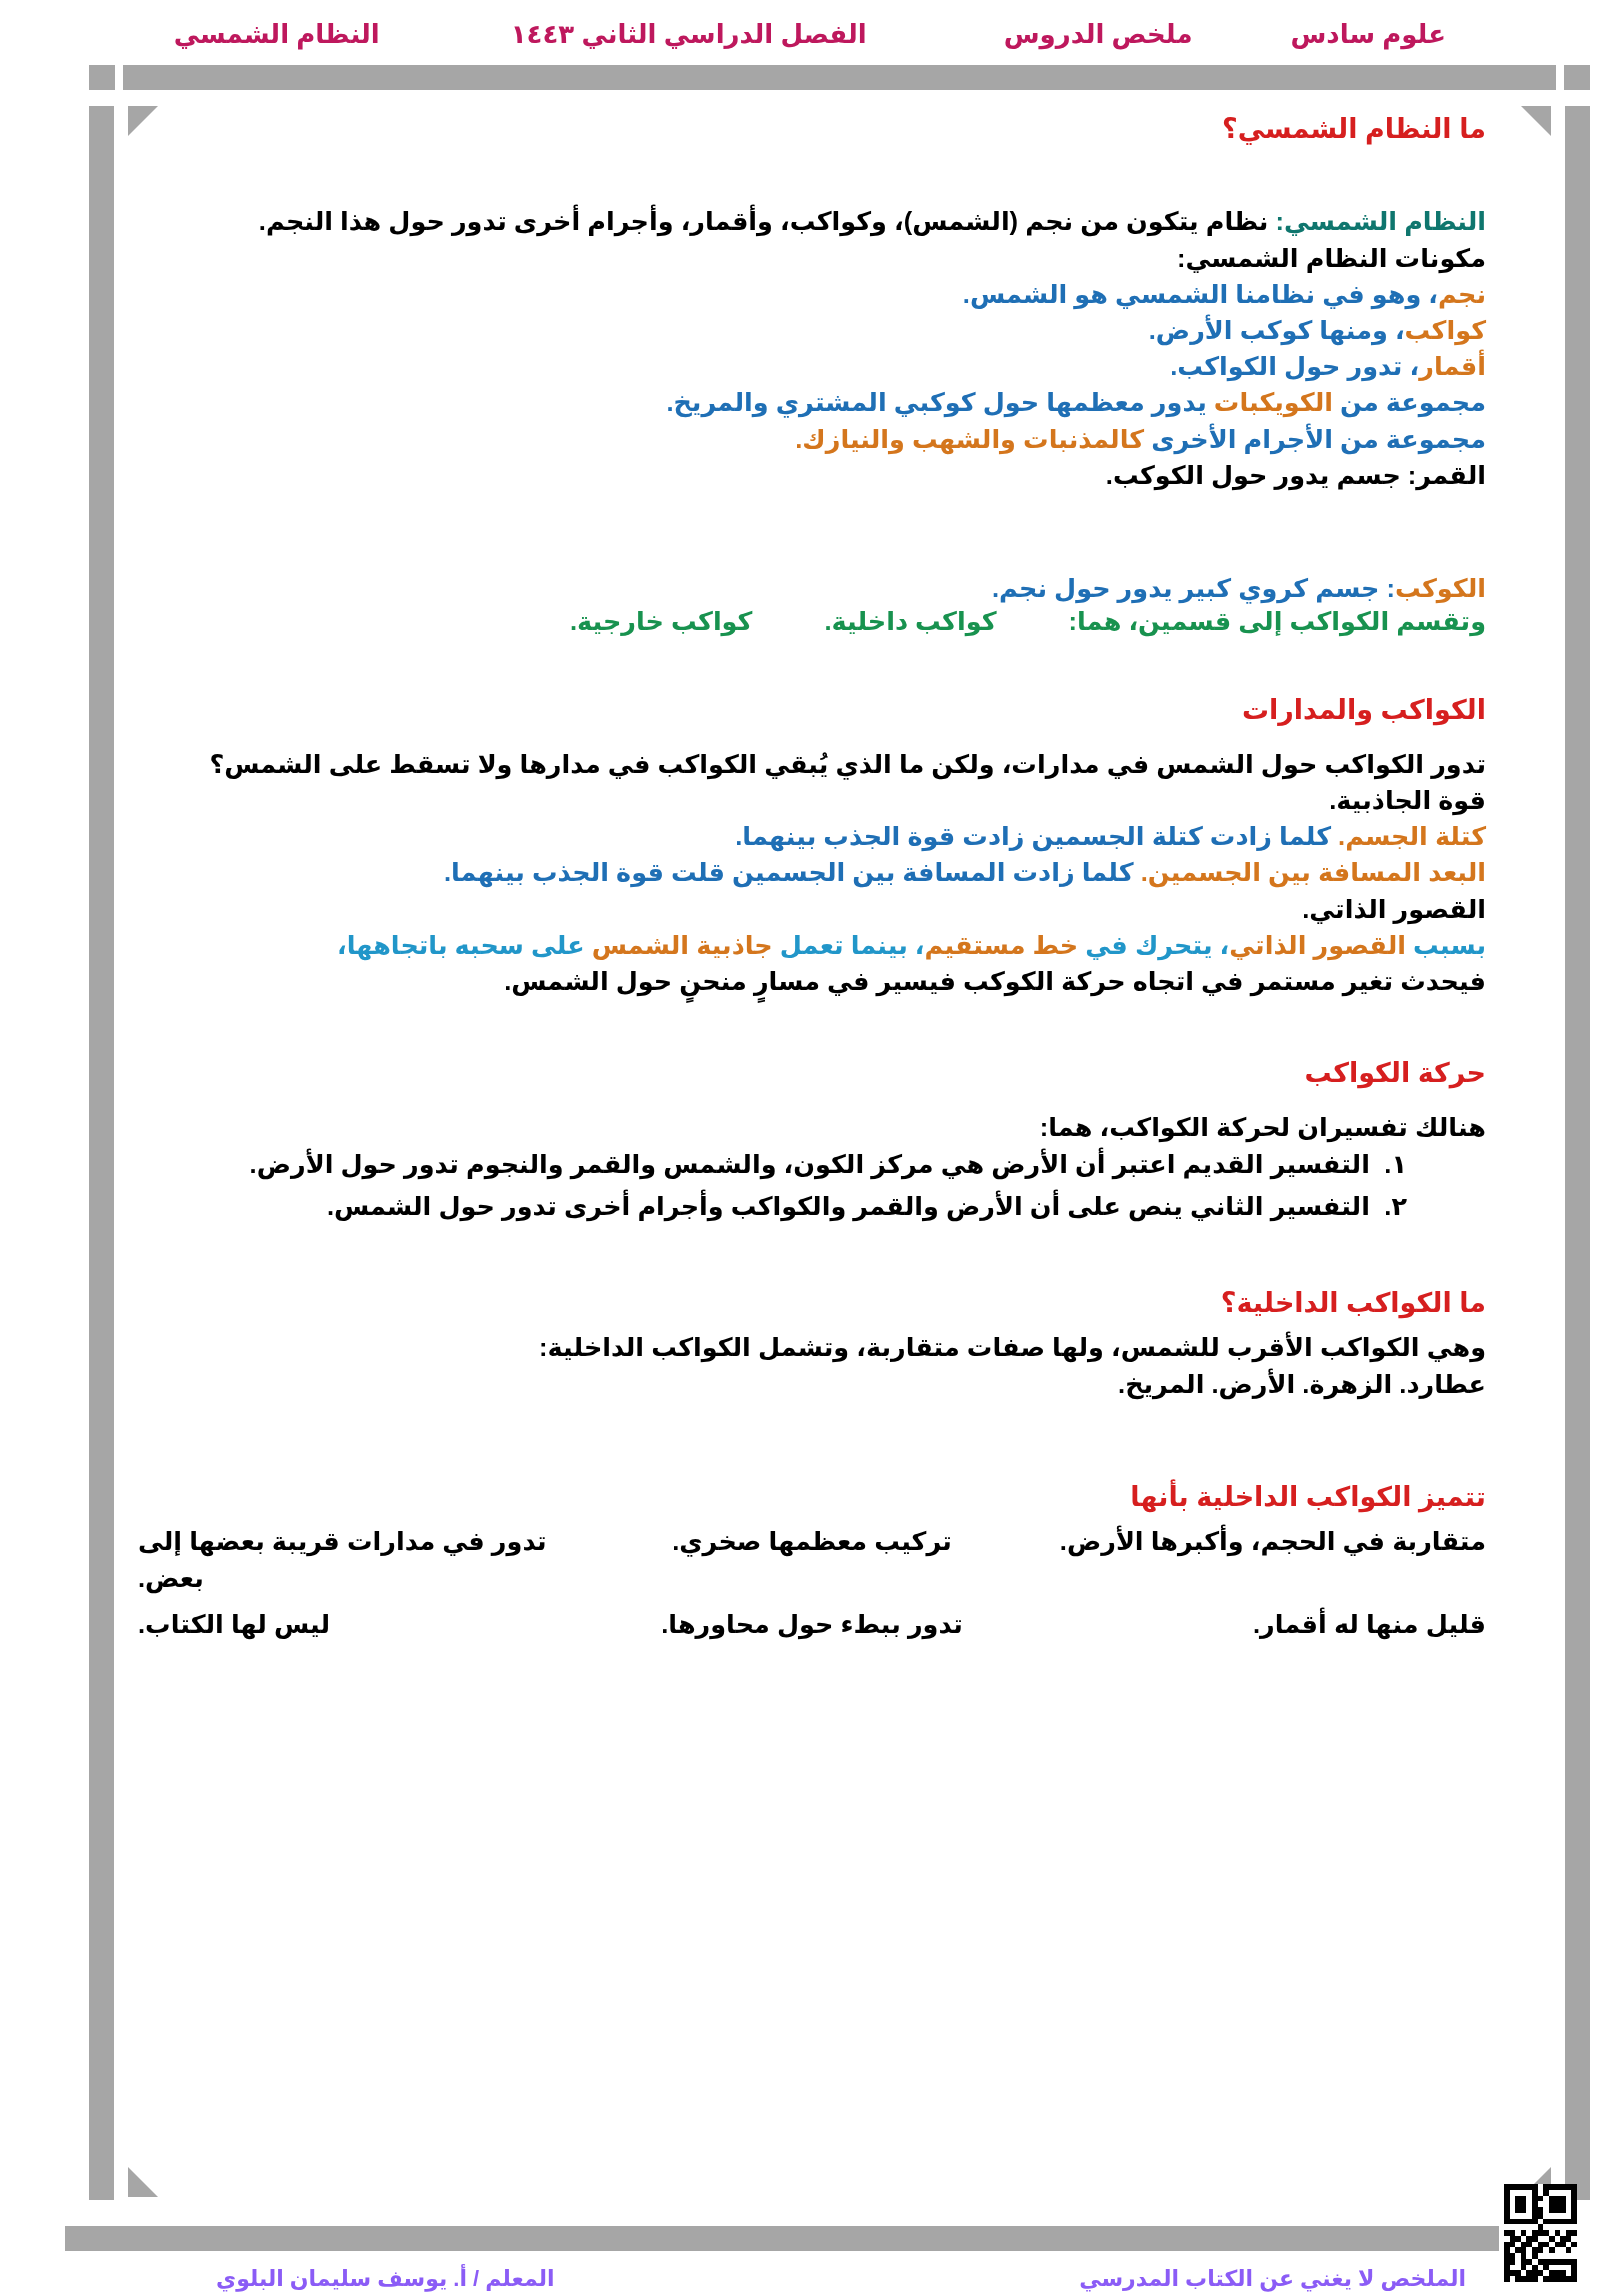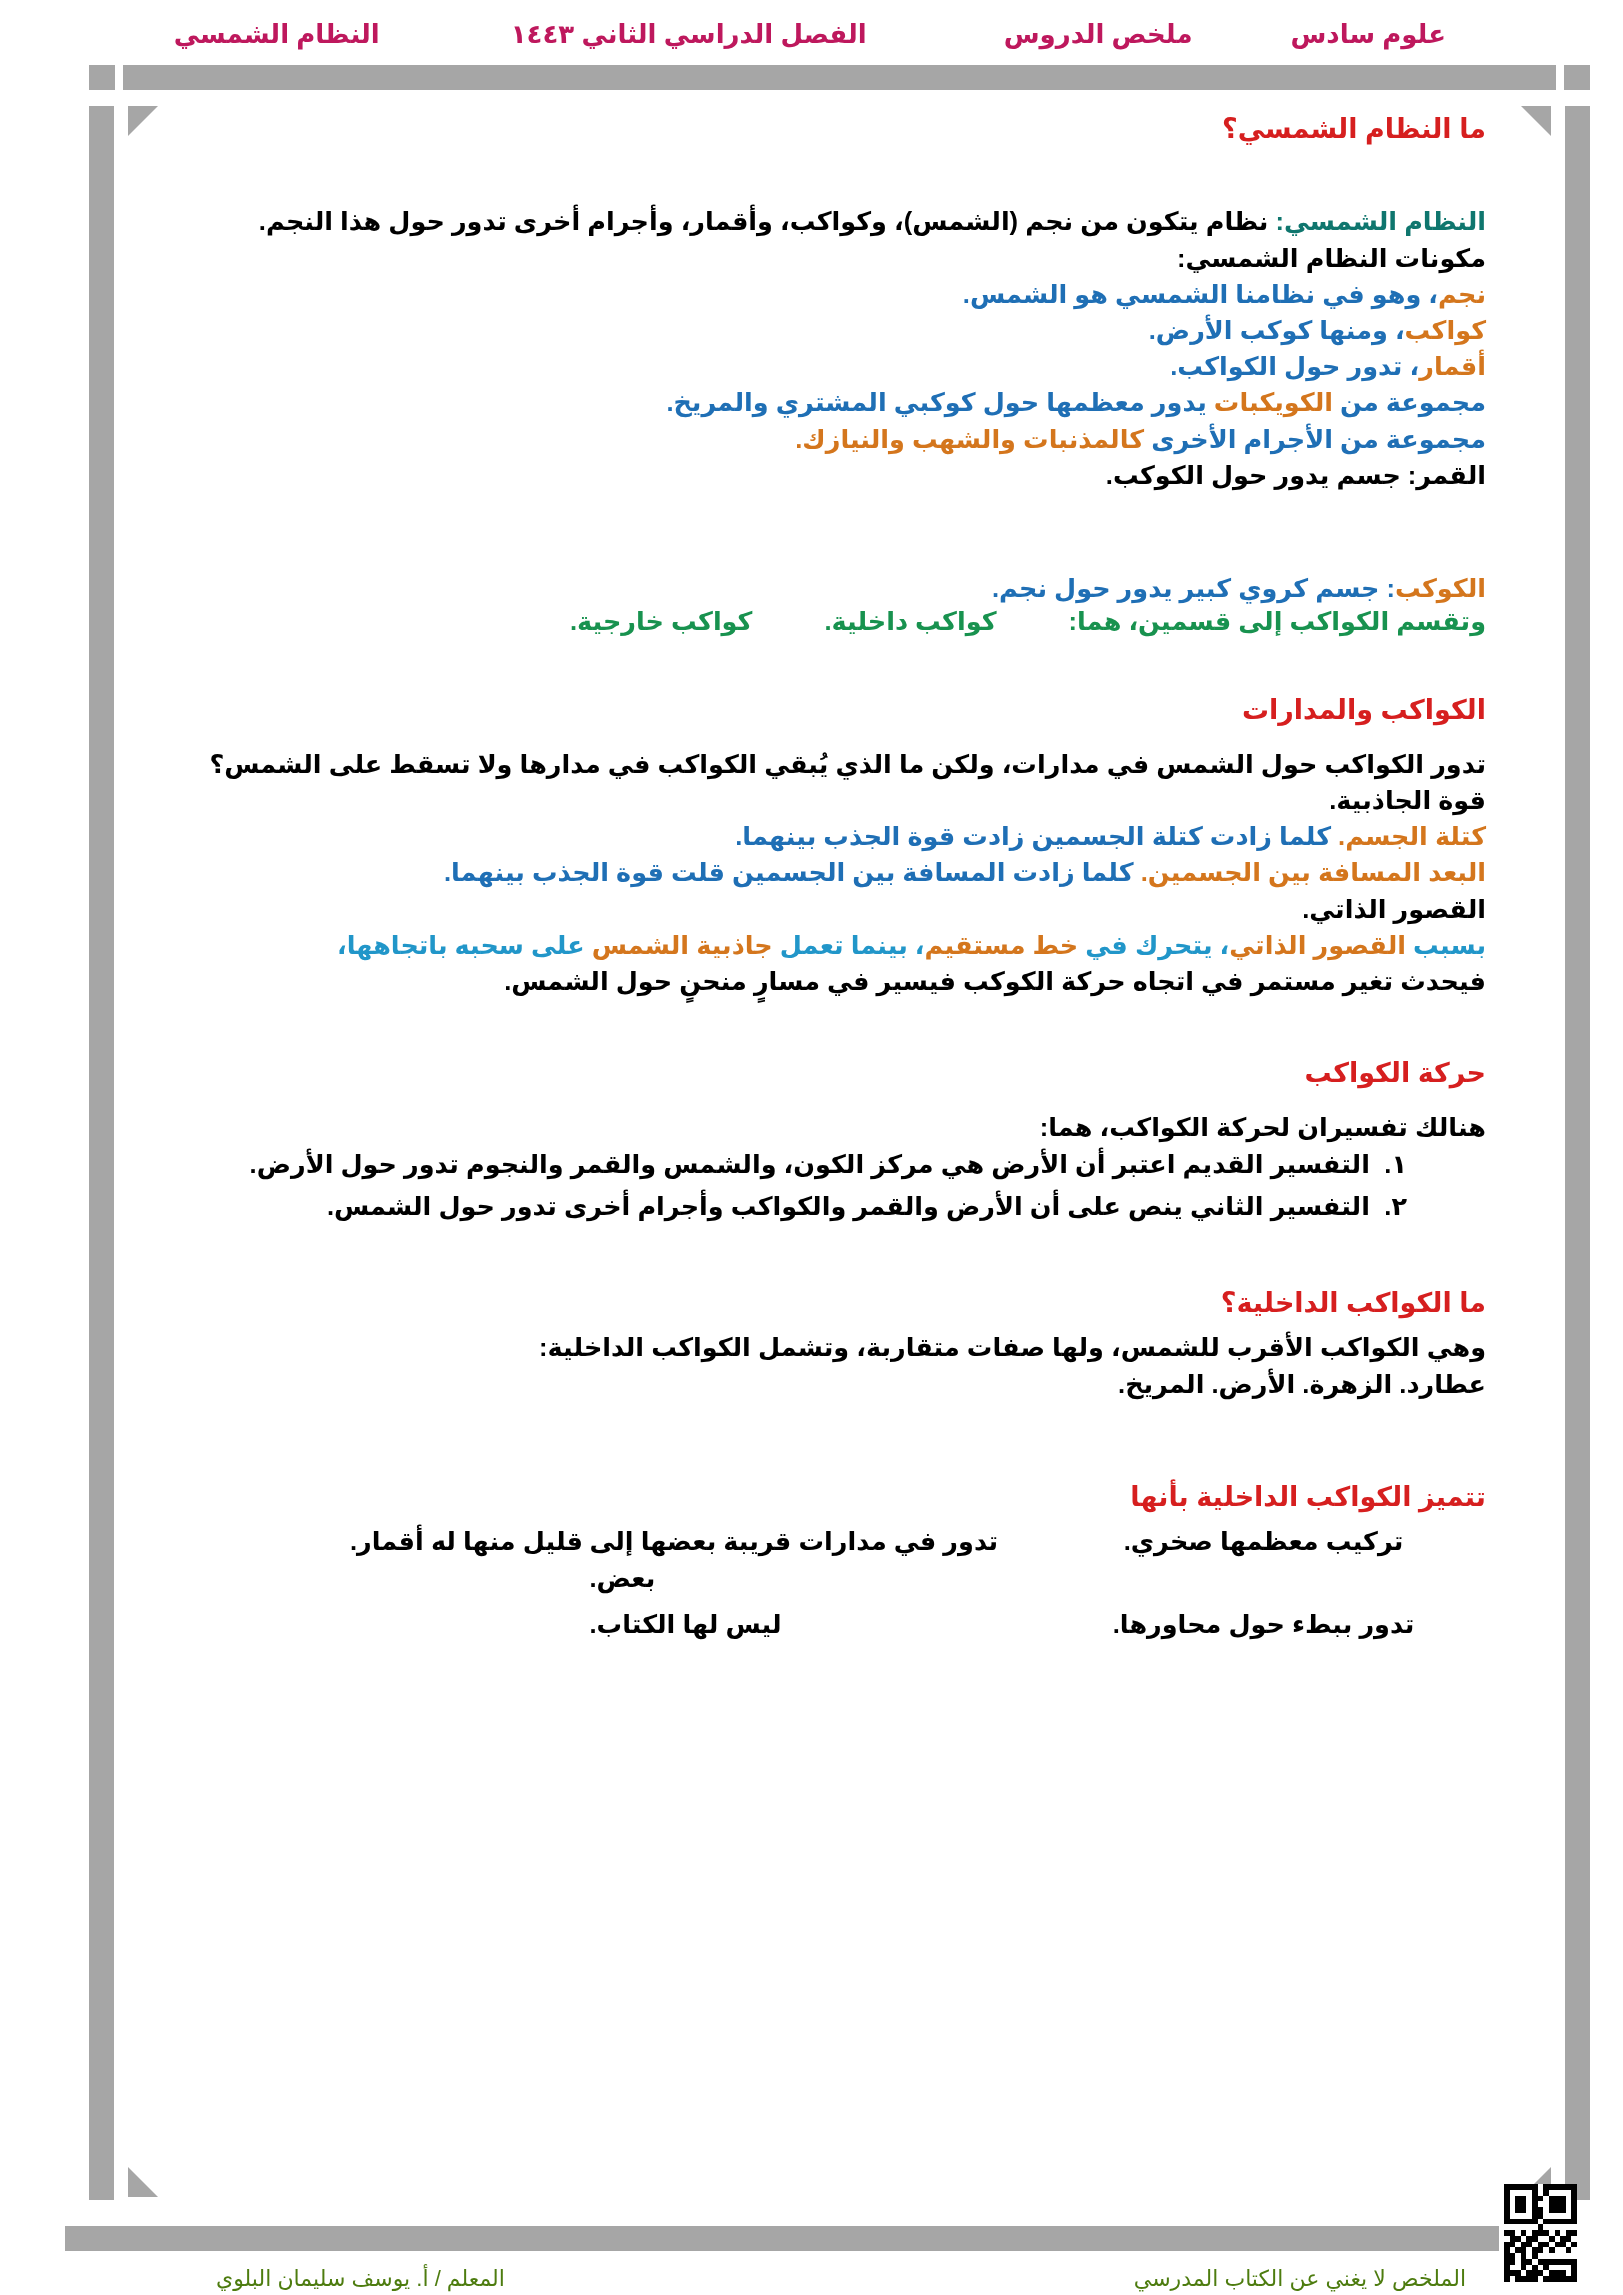--- a/index.html
+++ b/index.html
@@ -172,22 +172,22 @@
     height: 39px;
     direction: rtl;
     display: flex;
     flex-direction: row;
     align-items: center;
     padding: 0 157px 0 216px;
     justify-content: space-between;
   }
   .doc-footer .fcell {
     font-size: 22px;
-    font-weight: normal;
-    color: #4d7c0f;
+    font-weight: bold;
+    color: #8b5cf6;
     white-space: nowrap;
     margin-top: 7px;
   }
 
   
   .qr {
     position: absolute;
     left: 1504px;
     top: 2184px;
     width: 73px;
@@ -335,20 +335,21 @@
 
     <p class="line rgt ind-6 c-orange">عطارد. الزهرة. الأرض. المريخ.</p>
 
     <div class="sp-xl"></div>
 
     <h2 class="h-red right">تتميز الكواكب الداخلية بأنها</h2>
 
     <div class="sp-xs"></div>
 
     <div class="grid-feats">
+      <div>متقاربة في الحجم، وأكبرها الأرض.</div>
       <div class="mid">تركيب معظمها صخري.</div>
       <div class="end">تدور في مدارات قريبة بعضها إلى بعض.</div>
       <div>قليل منها له أقمار.</div>
       <div class="mid">تدور ببطء حول محاورها.</div>
       <div class="end">ليس لها الكتاب.</div>
     </div>
 
   </div>
 
   <div class="footer-band"></div>

